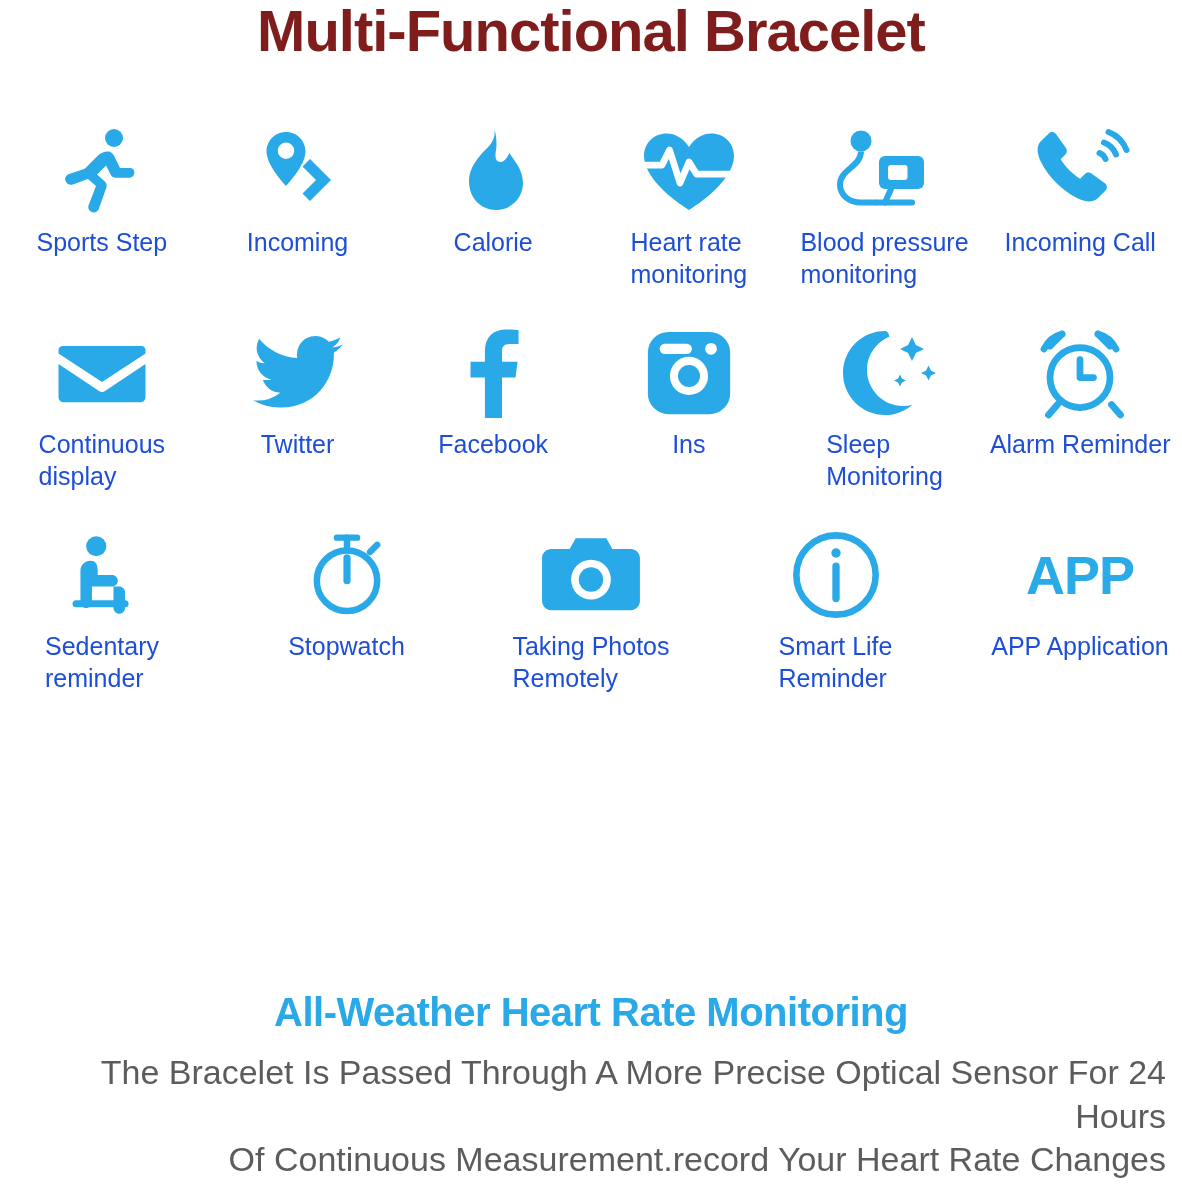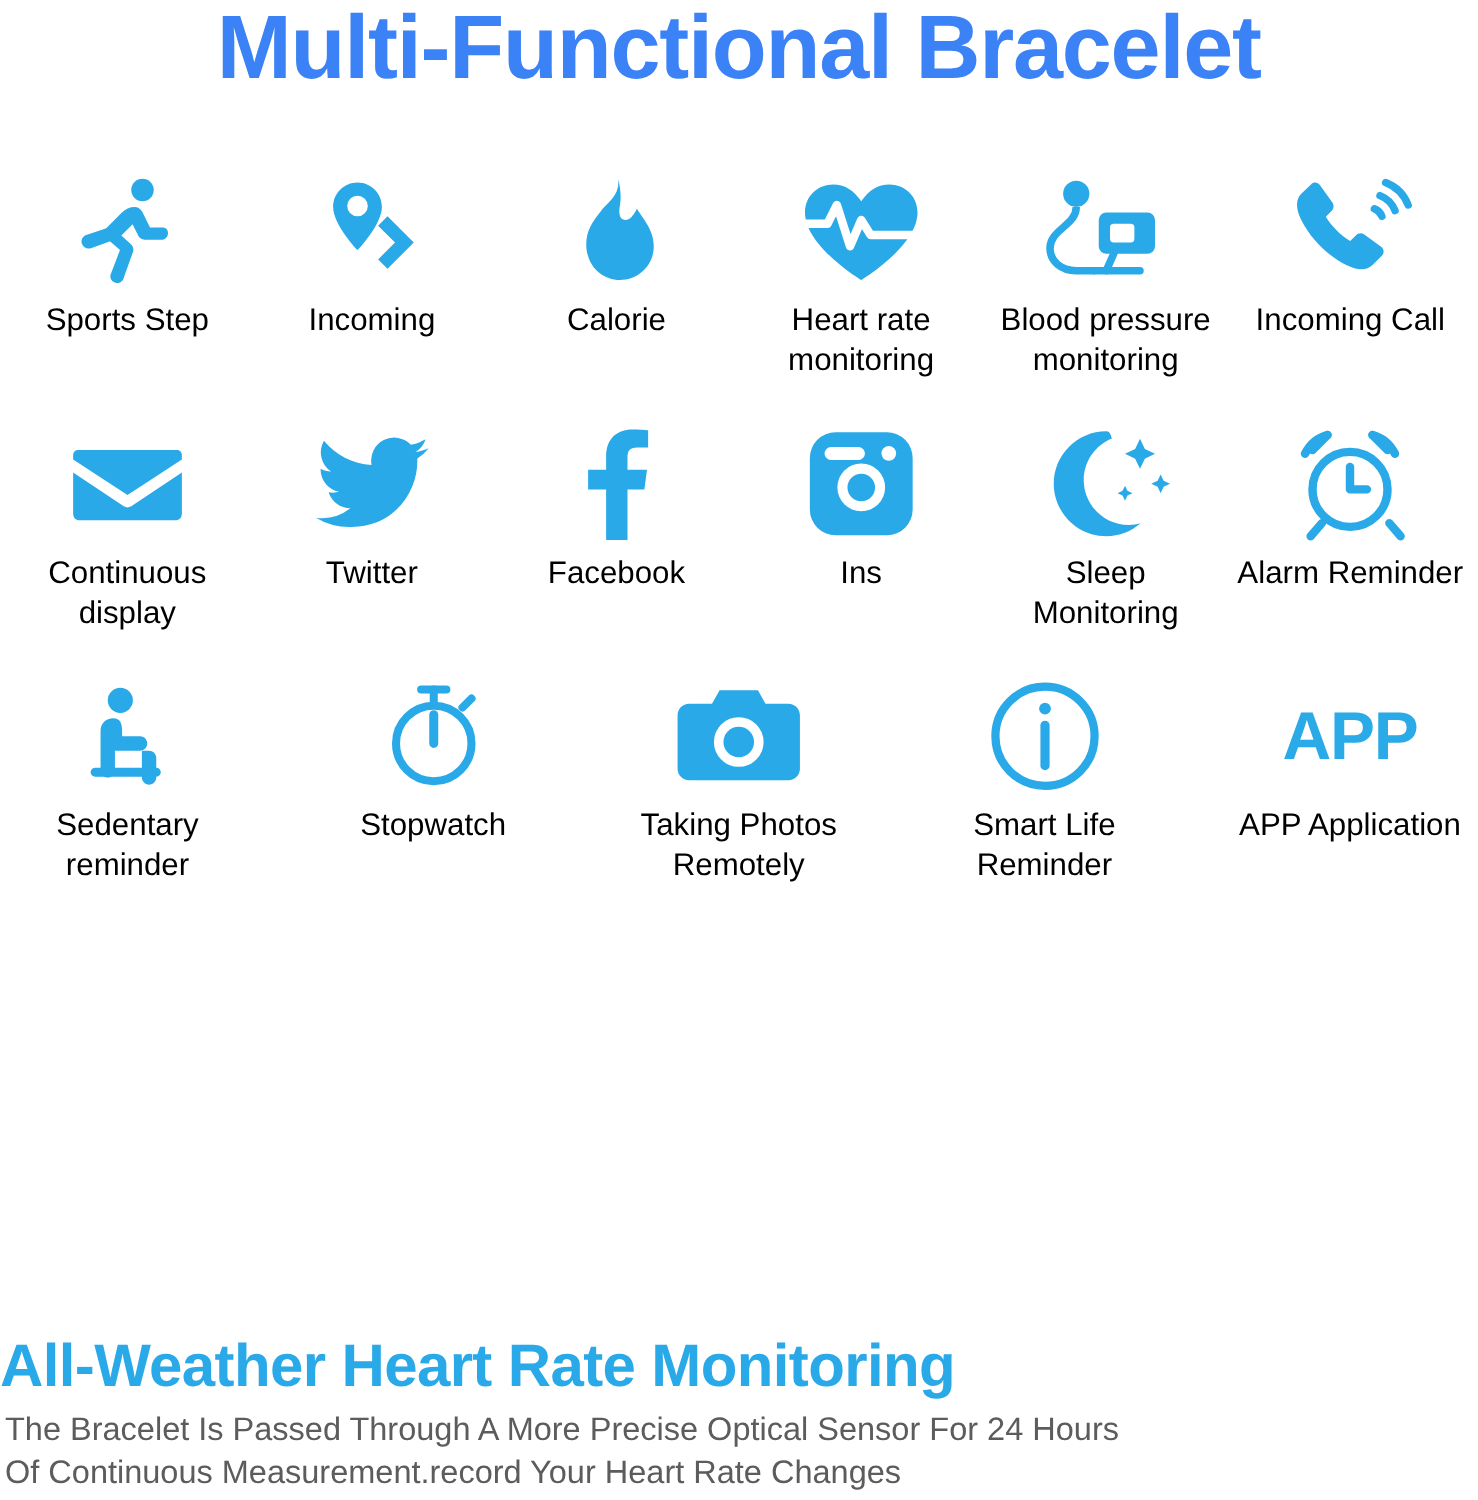--- a/index.html
+++ b/index.html
@@ -11,23 +11,23 @@
   body {
     width: 1182px;
     height: 1200px;
     font-family: "Liberation Sans", sans-serif;
     color: #4a4a4a;
     overflow: hidden;
     position: relative;
   }
 
   .page-title {
-    font-size: 72px;
+    font-size: 58px;
     font-weight: bold;
-    color: #3b82f6;
+    color: #7f1d1d;
     text-align: center;
     letter-spacing: -1px;
     margin: 0;
     padding-top: 2px;
     line-height: 1.0;
   }
 
   .feature-grid {
     margin-top: 62px;
     padding: 0 4px;
@@ -45,55 +45,55 @@
     align-items: center;
   }
   .icon-box {
     height: 98px;
     display: flex;
     align-items: center;
   }
   .icon-box svg { display: block; }
   .feature-label {
     margin-top: 6px;
-    text-align: center;
     font-size: 25px;
     line-height: 1.28;
-    color: #000000;
+    color: #1d4ed8;
     white-space: pre-line;
   }
   .app-text {
     font-size: 54px;
     font-weight: 600;
     color: #2aabe8;
     letter-spacing: -1px;
     line-height: 1;
   }
 
   .banner {
     position: absolute;
     left: 0;
     right: 0;
     bottom: 0;
     padding-bottom: 2px;
   }
   .banner-title {
-    font-size: 48px;
+    text-align: center;
+    font-size: 40px;
     font-weight: bold;
     color: #29a9e8;
     letter-spacing: -0.5px;
     margin: 0 0 6px 0;
   }
   .banner-sub {
-    text-align: left;
-    font-size: 26px;
+    text-align: right;
+    font-size: 34px;
     line-height: 1.28;
     color: #5c5c5c;
     white-space: pre-line;
-    margin: 4px;
+    margin: 16px;
   }
 </style>
 </head>
 <body>
 
 <h1 class="page-title">Multi-Functional Bracelet</h1>
 
 <div class="feature-grid">
 
   <div class="feature-row">

